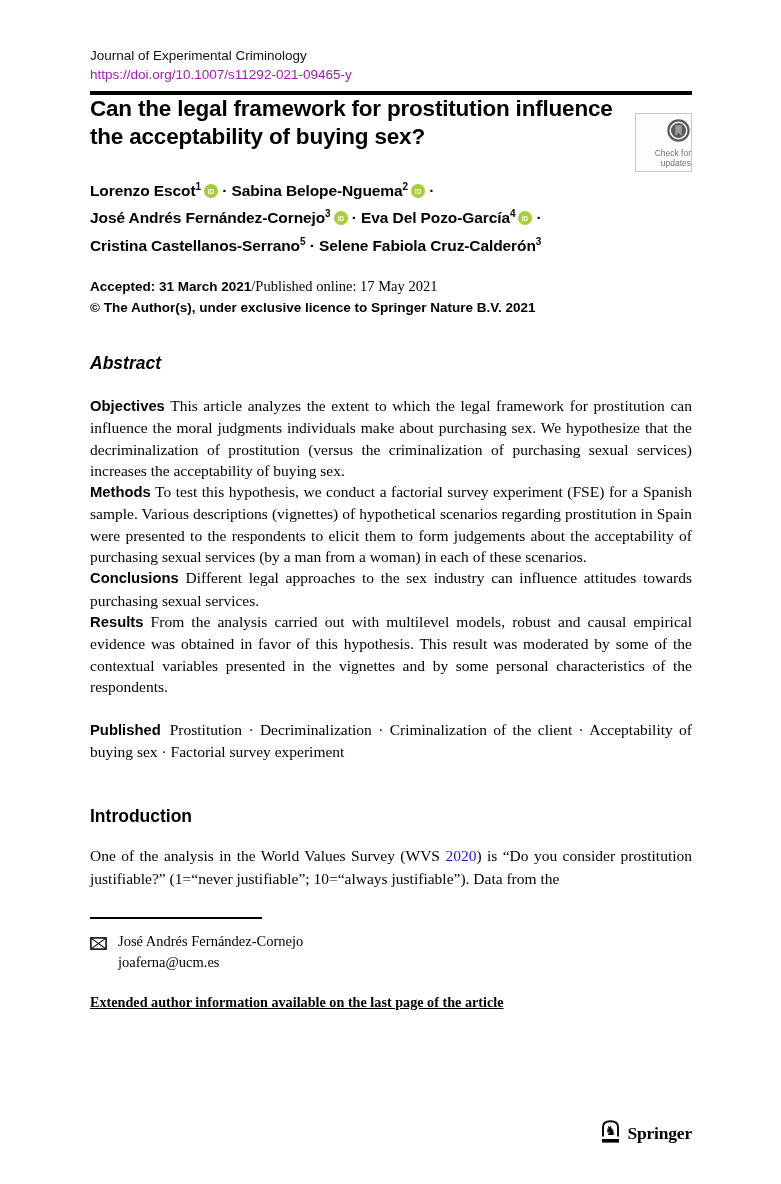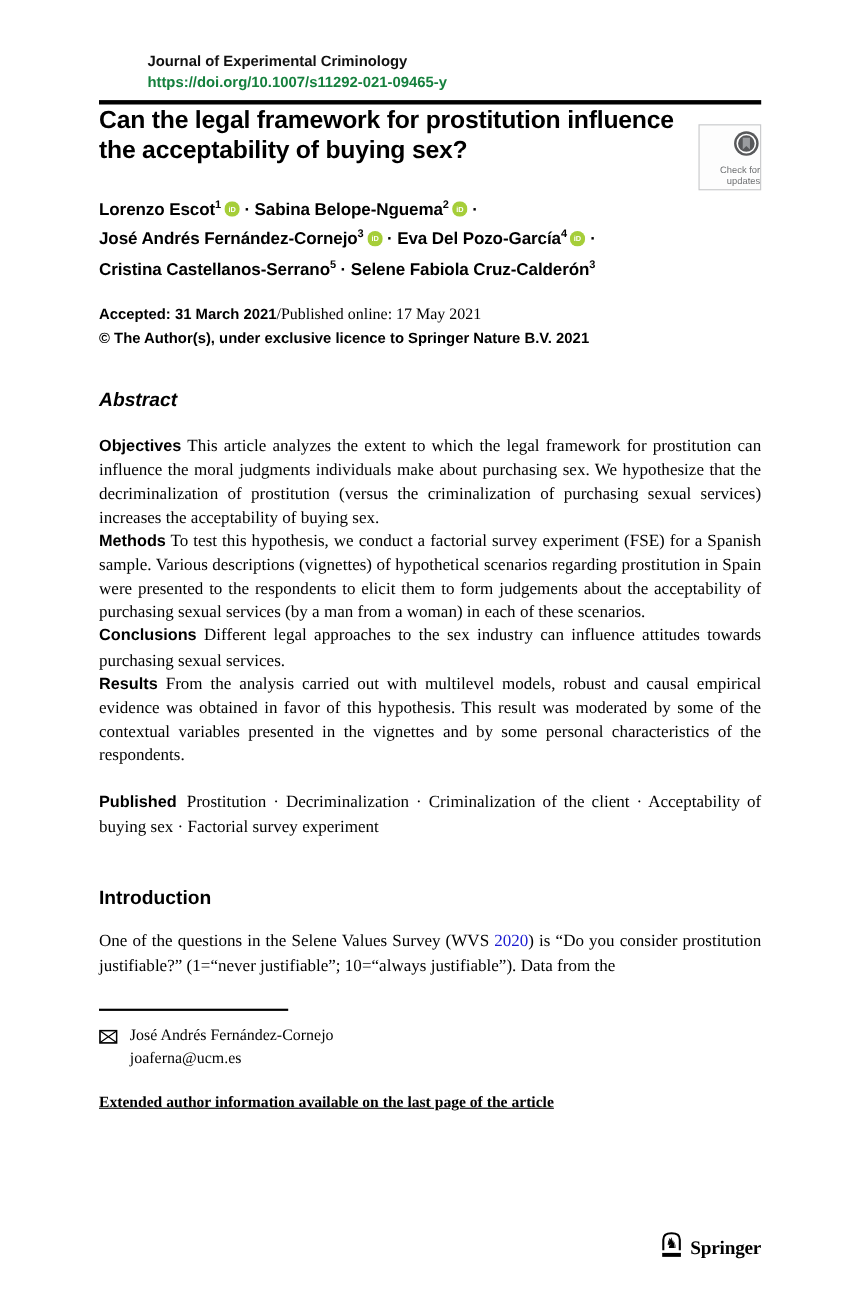--- a/index.html
+++ b/index.html
@@ -13,27 +13,26 @@
   .page {
     position: relative;
     width: 781px; height: 1184px;
     padding: 46px 89px 0 90px;
     overflow: hidden;
     background: #fff;
   }
   
   .journal-line {
     font-family: "Liberation Sans", sans-serif;
-    font-weight: 700;
+    font-weight: 400;
     font-size: 13.5px;
     line-height: 19px;
     color: #111;
-    margin-left: 44px;
-  }
-  .doi-line { display: block; color: #15803d; text-decoration: none; }
+  }
+  .doi-line { display: block; color: #a21caf; text-decoration: none; }
   .header-rule { margin-top: 7px; height: 3.5px; background: #000; }
 
   
   .badge {
     position: absolute; top: 113px; right: 89px;
     width: 57px;
     border: 1px solid #c6c7c9;
     background: #fdfdfd;
     text-align: right;
     padding: 4px 0 3px;
@@ -205,21 +204,21 @@
       <div class="abs-para"><span class="para-label">Conclusions</span> <span>Different legal approaches to the sex industry can influence attitudes towards purchasing sexual services.</span></div>
       <div class="abs-para"><span class="para-label">Results</span> <span>From the analysis carried out with multilevel models, robust and causal empirical evidence was obtained in favor of this hypothesis. This result was moderated by some of the contextual variables presented in the vignettes and by some personal characteristics of the respondents.</span></div>
     </div>
 
   <div class="keywords">
     <span class="kw-label">Published</span><span>Prostitution · Decriminalization · Criminalization of the client · Acceptability of buying sex · Factorial survey experiment</span>
   </div>
 
   <div class="section-heading intro-heading">Introduction</div>
 
-  <div class="intro-para"><span>One of the questions in the Selene Values Survey (WVS </span><span class="cite-link" style="color: rgb(27, 27, 209);">2020</span><span>) is “Do you consider prostitution justifiable?” (1=“never justifiable”; 10=“always justifiable”). Data from the</span></div>
+  <div class="intro-para"><span>One of the analysis in the World Values Survey (WVS </span><span class="cite-link" style="color: rgb(27, 27, 209);">2020</span><span>) is “Do you consider prostitution justifiable?” (1=“never justifiable”; 10=“always justifiable”). Data from the</span></div>
 
   <div class="footnote-rule"></div>
 
   <div class="footnote">
     <span class="mail-icon">
       <svg width="17" height="13" viewBox="0 0 17 13">
         <rect x="0.9" y="0.9" width="15.2" height="11.2" fill="none" stroke="#000" stroke-width="1.5"></rect>
         <path d="M1.4 1.4 L15.6 11.6 M15.6 1.4 L1.4 11.6" stroke="#000" stroke-width="1.1" fill="none"></path>
       </svg>
     </span>

